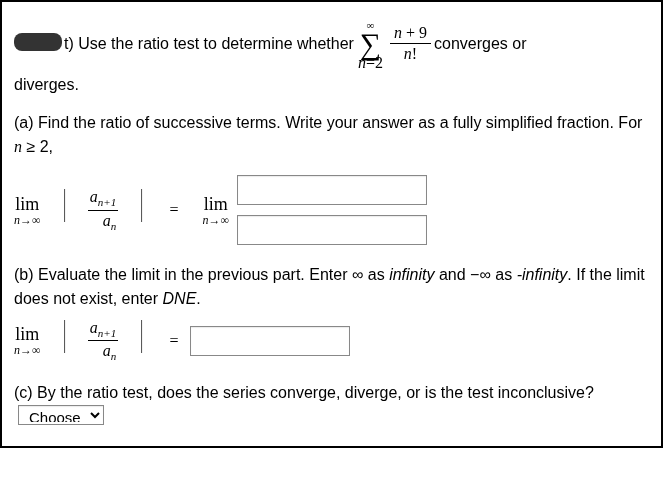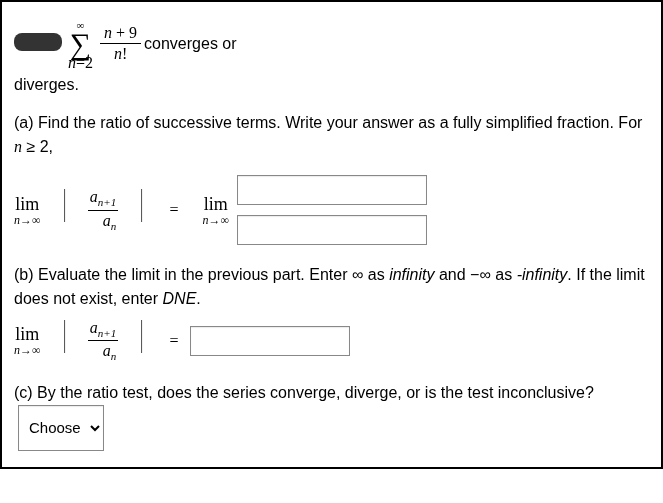--- a/index.html
+++ b/index.html
@@ -140,21 +140,21 @@
       padding: 2px 6px;
       box-shadow: inset 0 1px 1px rgba(0,0,0,0.08);
     }
     .input-box-wide {
       width: 160px;
     }
     .italic-word {
       font-style: italic;
     }
     select.choose {
-      height: 46px;
+      height: 20px;
       font-size: 15px;
       border: 1px solid #888;
       background: #fff;
       padding: 2px 6px;
       box-shadow: inset 0 1px 1px rgba(0,0,0,0.08);
       margin-left: 4px;
     }
     .part-a-row {
       display: flex;
       align-items: center;
@@ -170,20 +170,21 @@
       position: relative;
       top: -2px;
     }
   </style>
 </head>
 <body>
 
 <div class="problem-statement">
   <div style="display:flex; align-items:center; flex-wrap:wrap;">
     <span class="obscured"></span>
+    <span>t) Use the ratio test to determine whether</span>
     <span class="sigma-block">
       <span class="sigma-top">∞</span>
       <span class="sigma-sym">∑</span>
       <span class="sigma-bot"><span>n</span><span style="font-style:normal">=2</span></span>
     </span>
     <span class="frac">
       <span class="num"><span>n</span><span style="font-style:normal"> + 9</span></span>
       <span class="den"><span>n</span><span style="font-style:normal">!</span></span>
     </span>
     <span>converges or</span>

